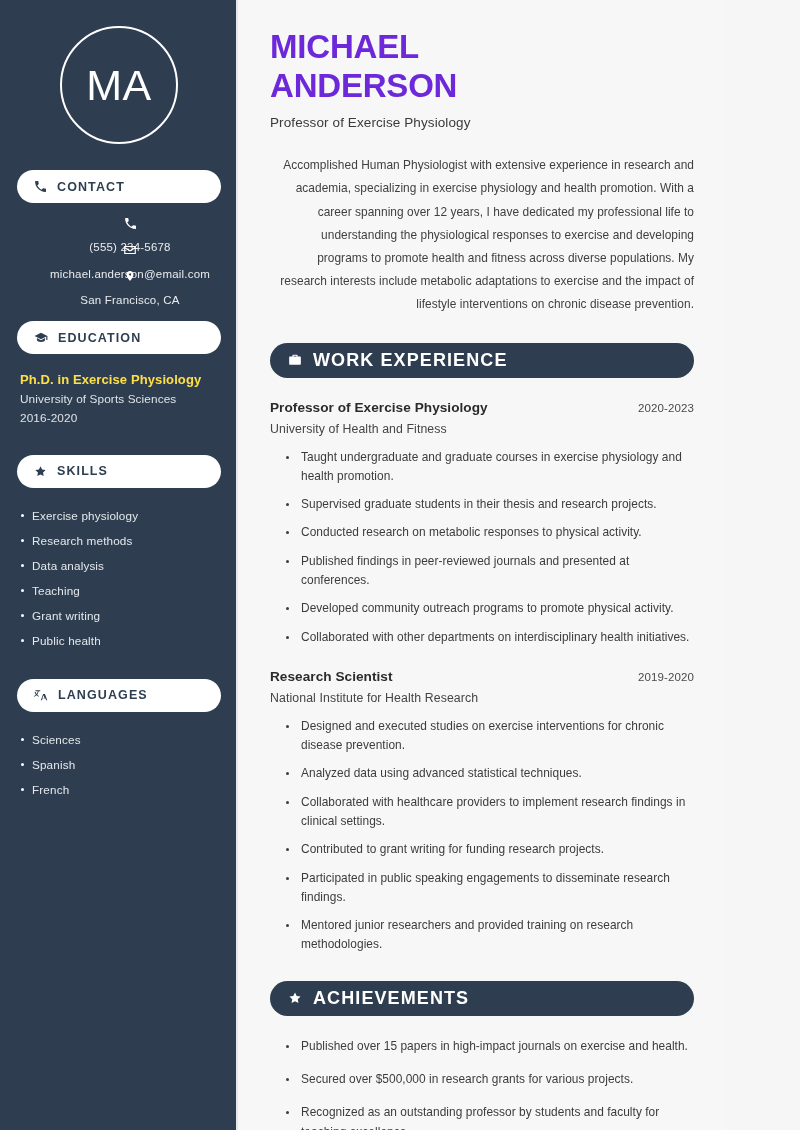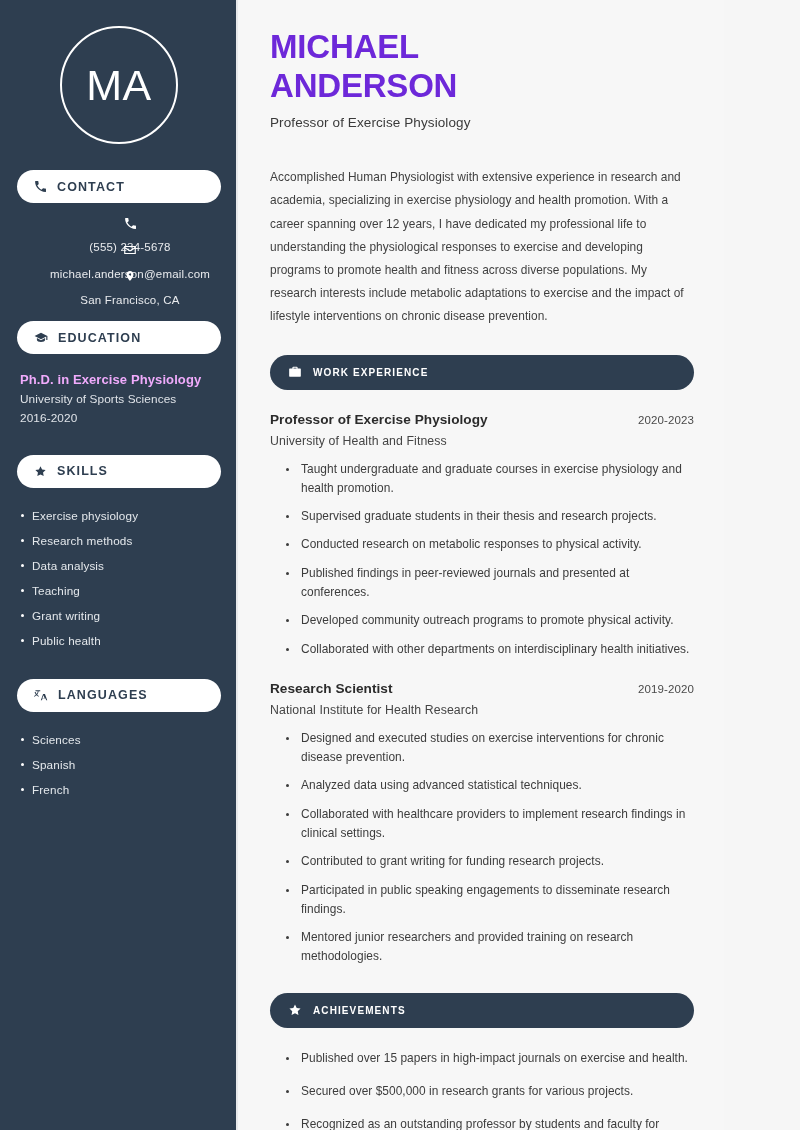--- a/index.html
+++ b/index.html
@@ -94,21 +94,21 @@
   .contact-row .txt {
     font-size: 11.5px;
     color: #e9ebee;
     letter-spacing: 0.2px;
   }
 
   .edu-body { margin-top: 17px; padding: 0 20px 0 20px; }
   .edu-degree {
     font-size: 13px;
     font-weight: bold;
-    color: #f0abfc;
+    color: #fde047;
     letter-spacing: 0.1px;
     line-height: 1.45;
   }
   .edu-school, .edu-years {
     font-size: 11.8px;
     color: #dfe3e8;
     line-height: 1.65;
     letter-spacing: 0.1px;
   }
 
@@ -149,41 +149,42 @@
     letter-spacing: -0.2px;
   }
   .role {
     margin-top: 10px;
     font-size: 13.5px;
     color: #3a3a3a;
     letter-spacing: 0.1px;
   }
 
   .summary {
-    margin-top: 36px;
+    margin-top: 24px;
     font-size: 11.9px;
     color: #3f3f3f;
     line-height: 1.95;
     letter-spacing: 0.05px;
     max-width: 508px;
+    text-align: right;
   }
 
   .section-bar {
     margin-top: 26px;
     background: #2e3e50;
     border-radius: 999px;
     height: 35px;
     display: flex;
     align-items: center;
     padding-left: 18px;
     gap: 11px;
   }
   .section-bar .bar-label {
     color: #ffffff;
-    font-size: 10px;
+    font-size: 18px;
     font-weight: bold;
     letter-spacing: 1.1px;
   }
   .section-bar .ico { display: flex; align-items: center; }
 
   .job { margin-top: 22px; }
   .job-head {
     display: flex;
     justify-content: space-between;
     align-items: baseline;

